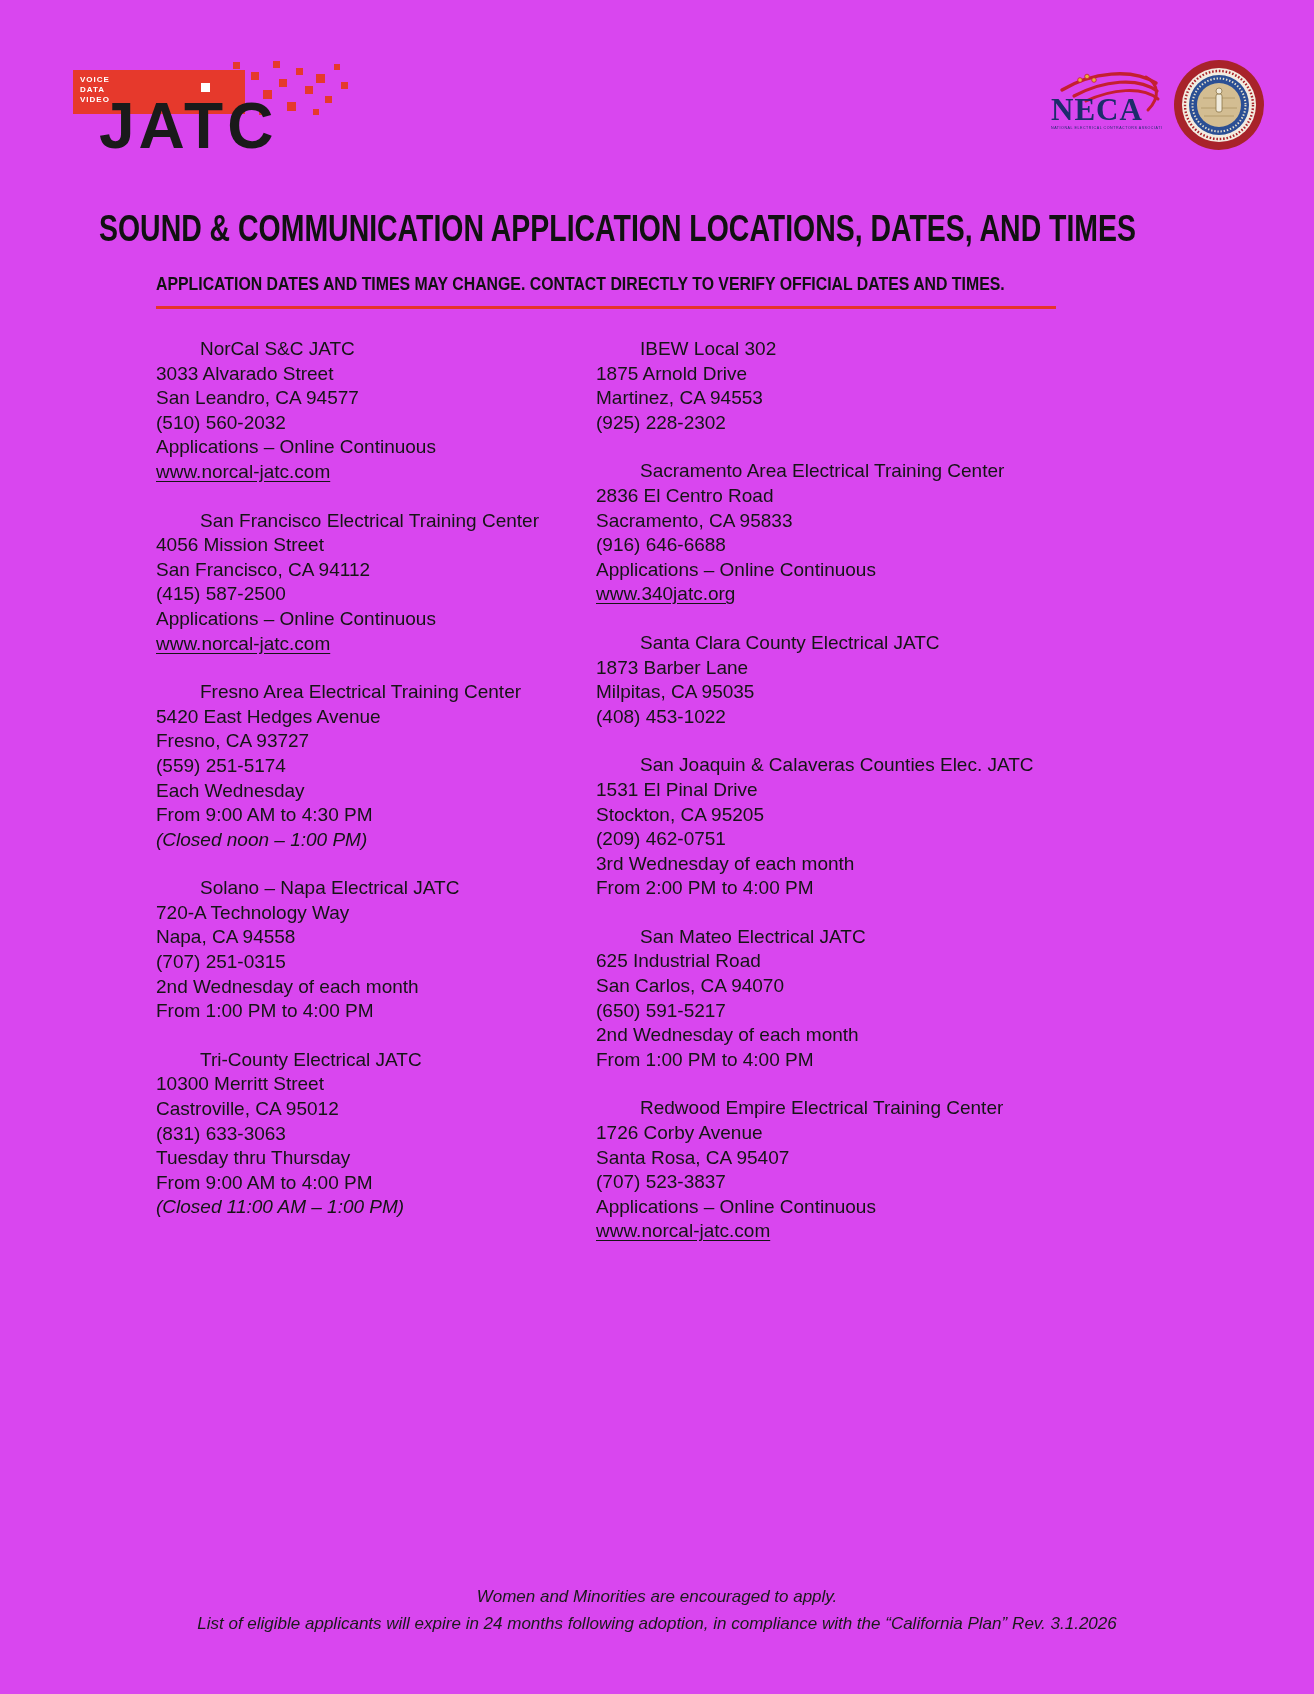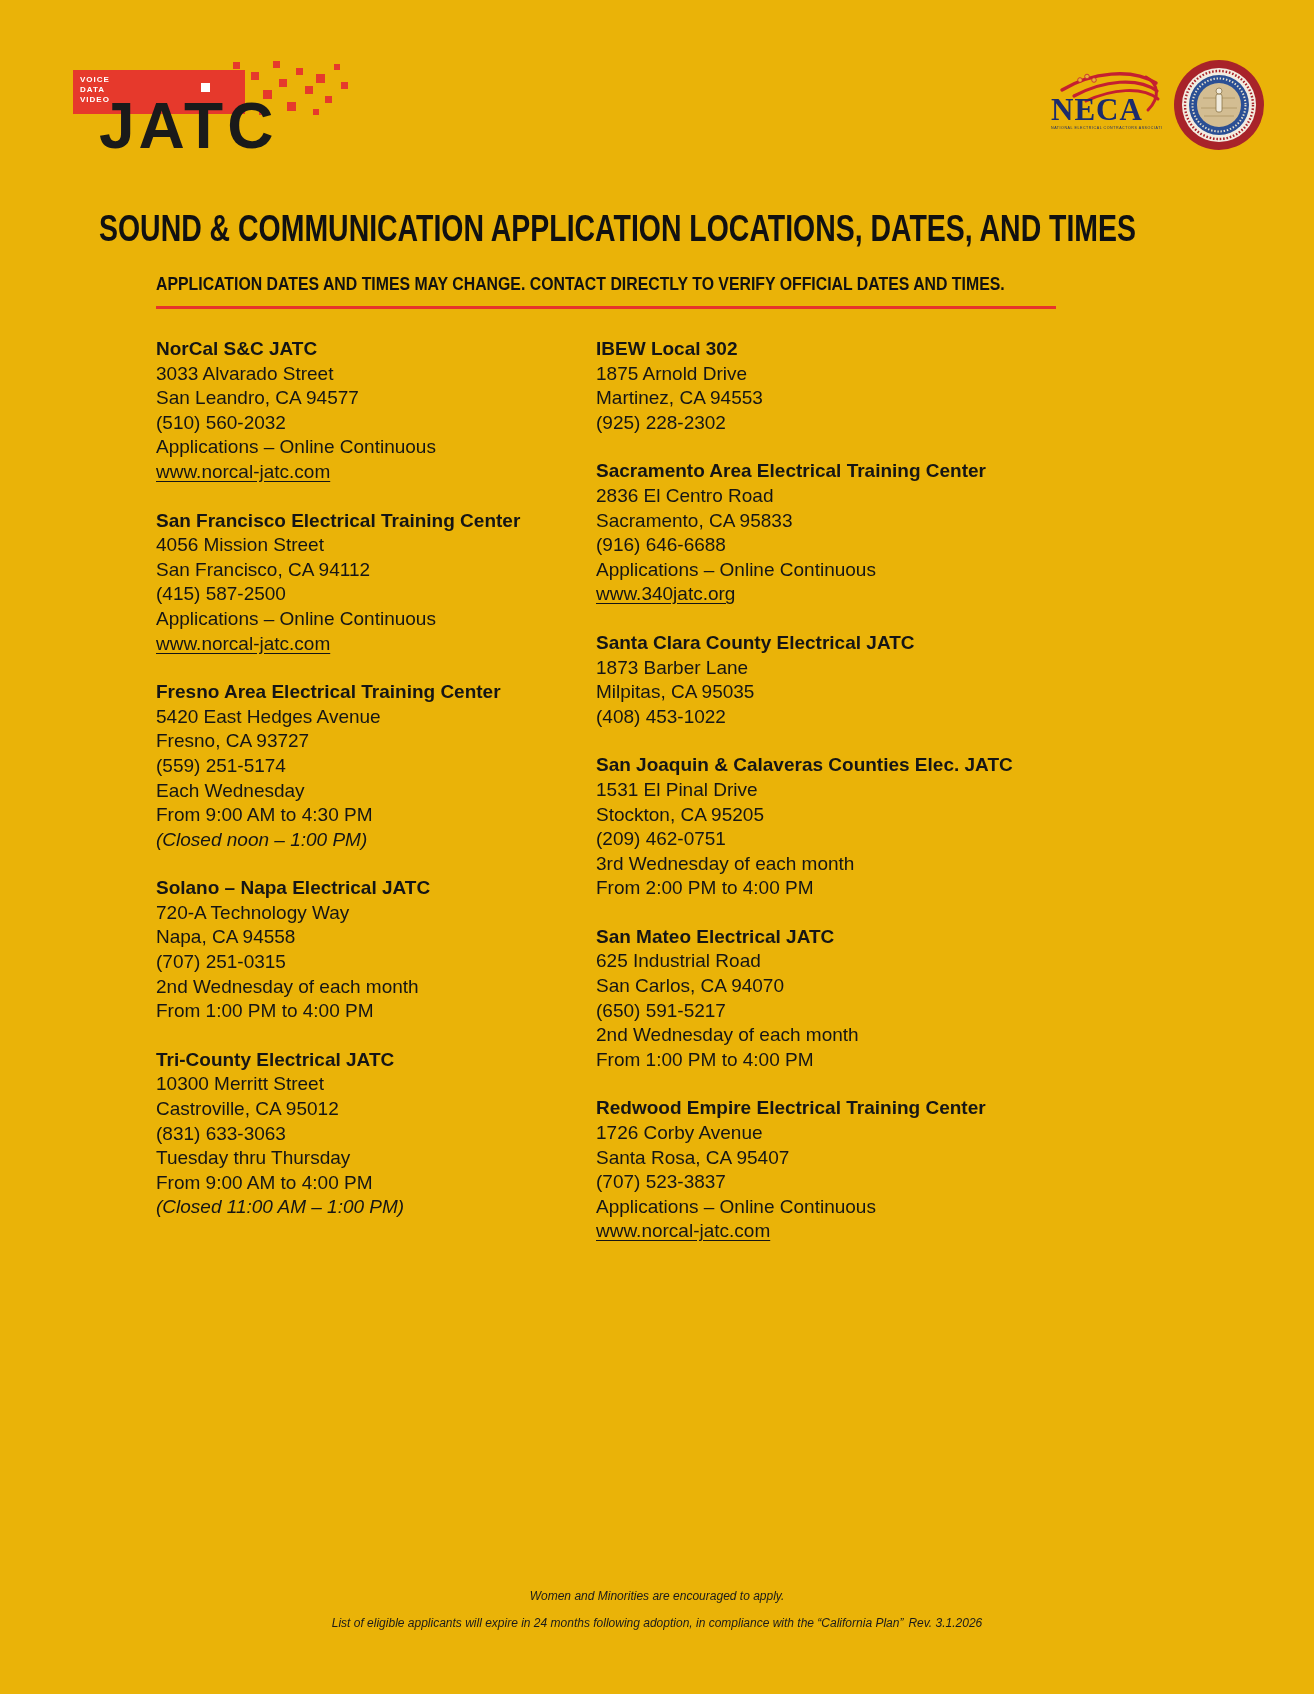--- a/index.html
+++ b/index.html
@@ -1,18 +1,18 @@
 <!DOCTYPE html>
 <html><head>
 <meta charset="utf-8">
 <style>
   html,body { margin:0; padding:0; background:#ffffff; }
   .page {
     position:relative; width:1314px; height:1694px; margin:0 auto;
-    background:#eab308; overflow:hidden;
+    background:#d946ef; overflow:hidden;
     font-family:"Liberation Sans", sans-serif; color:#151515;
   }
 
   
   .jatc-logo { position:absolute; left:73px; top:56px; width:292px; height:102px; }
   .neca-logo { position:absolute; left:1046px; top:70px; width:116px; height:66px; }
   .ibew-seal { position:absolute; left:1172px; top:58px; width:94px; height:94px; }
 
   
   .title {
@@ -29,28 +29,28 @@
     position:absolute; left:156px; top:306px; width:900px; height:3px;
     background:#e6342b;
   }
 
   
   .col { position:absolute; top:337px; }
   .col-left  { left:156px; width:450px; }
   .col-right { left:596px; width:520px; }
   .entry { margin-bottom:24px; }
   .entry > div { font-size:19px; line-height:24.6px; }
-  .entry-name { font-weight:bold; }
+  .entry-name { font-weight:normal;margin-left:44px; }
   .entry-link { text-decoration:underline; text-underline-offset:3px; cursor:pointer; }
   .entry-note { font-style:italic; }
 
   
   .footer {
     position:absolute; left:0; top:1583px; width:1314px; text-align:center;
-    font-style:italic; font-size:12px; line-height:27px; color:#1a1a1a;
+    font-style:italic; font-size:17px; line-height:27px; color:#1a1a1a;
   }
   .footer .rev { margin-left:5px; font-style:italic; }
 </style>
 </head>
 <body>
 
 <div class="page">
 
   <div class="jatc-logo">
     <svg width="292" height="102" viewBox="0 0 292 102">

